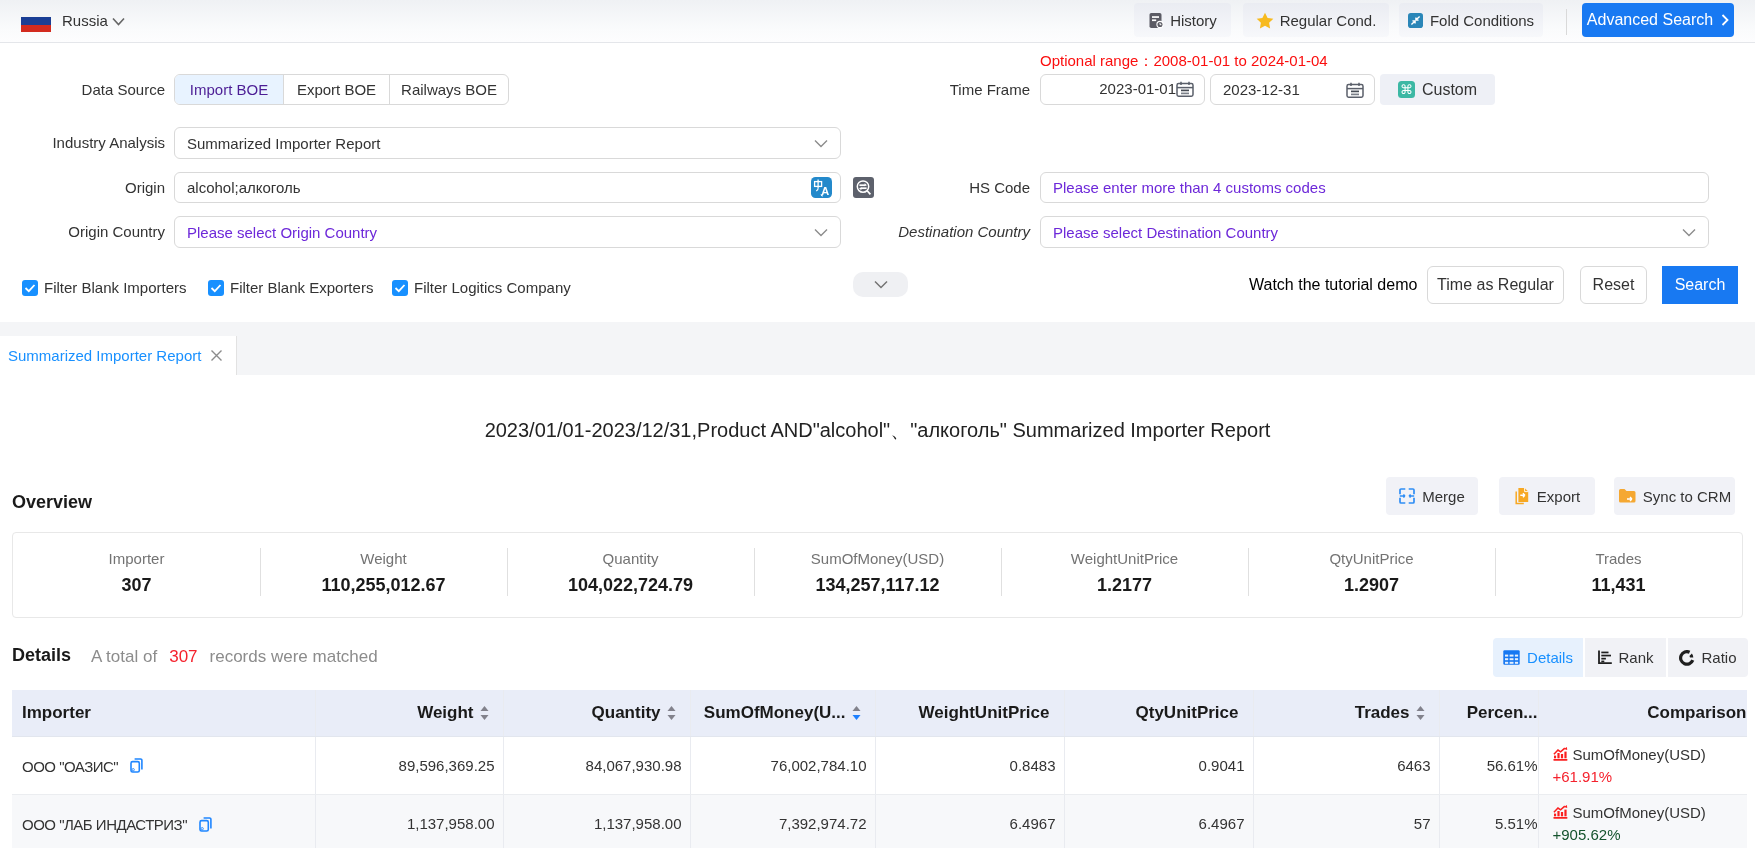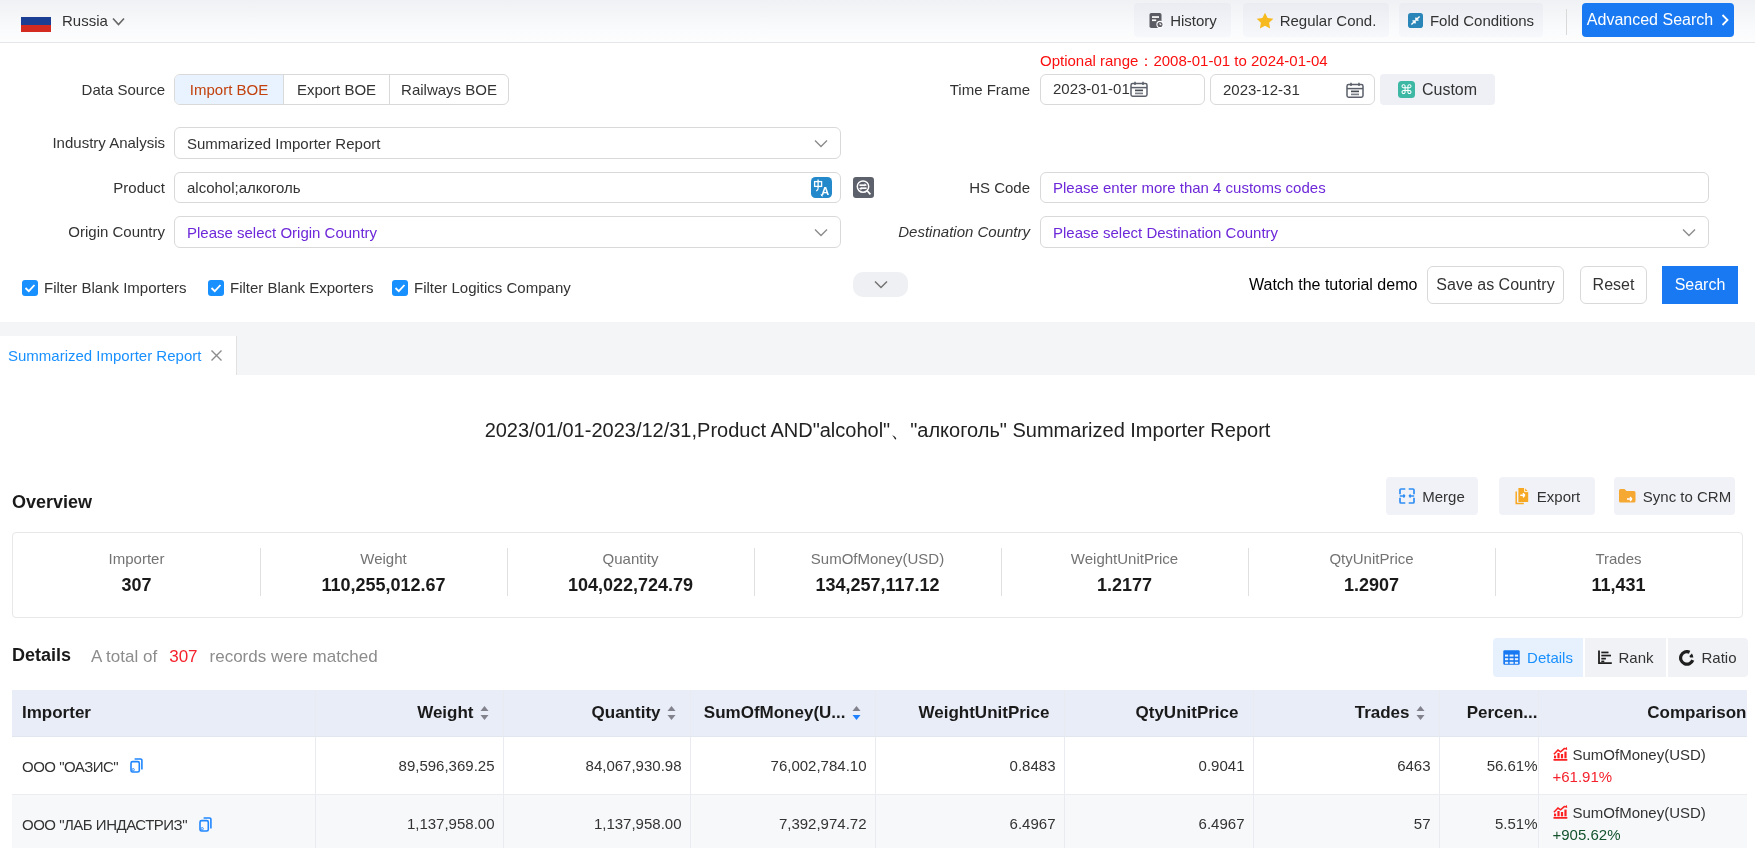--- a/index.html
+++ b/index.html
@@ -66,26 +66,26 @@
   <div class="abs" style="left:1582px;top:3px;width:152px;height:34px;background:#1879f2;border-radius:4px;display:flex;align-items:center;justify-content:center;color:#fff;font-size:16px;">Advanced Search
     <svg width="8" height="12" viewBox="0 0 8 12" style="margin-left:8px;">
         <polyline points="1.5,1 6.5,6 1.5,11" fill="none" stroke="#fff" stroke-width="1.8"></polyline>
       </svg>
   </div>
 
   <div class="abs" style="left:1040px;top:52px;font-size:15px;color:#fb0e0e;">Optional range：2008-01-01 to 2024-01-04</div>
 
   <div class="abs lbl" style="left:0;top:74px;width:165px;">Data Source</div>
   <div class="abs" style="left:174px;top:74px;height:31px;display:flex;border:1px solid #d9d9d9;border-radius:6px;overflow:hidden;background:#fff;">
-    <div style="width:108px;background:#e8f3ff;color:#c2410c;font-size:15px;display:flex;align-items:center;justify-content:center;">Import BOE</div>
+    <div style="width:108px;background:#e8f3ff;color:#4c1d95;font-size:15px;display:flex;align-items:center;justify-content:center;">Import BOE</div>
     <div style="width:106px;border-left:1px solid #d9d9d9;font-size:15px;display:flex;align-items:center;justify-content:center;">Export BOE</div>
     <div style="width:119px;border-left:1px solid #d9d9d9;font-size:15px;display:flex;align-items:center;justify-content:center;">Railways BOE</div>
   </div>
   <div class="abs lbl" style="left:860px;top:74px;width:170px;">Time Frame</div>
-  <div class="abs inp" style="left:1040px;top:74px;width:165px;height:31px;padding:0 10px 2px 12px;justify-content:flex-start;">2023-01-01
+  <div class="abs inp" style="left:1040px;top:74px;width:165px;height:31px;padding:0 10px 2px 12px;justify-content:flex-end;">2023-01-01
     <svg width="18" height="16" viewBox="0 0 18 16">
         <rect x="1" y="2.6" width="16" height="12.6" rx="1.6" fill="none" stroke="#5a5f6a" stroke-width="1.5"></rect>
         <line x1="1" y1="6.6" x2="17" y2="6.6" stroke="#5a5f6a" stroke-width="1.5"></line>
         <line x1="5" y1="0.7" x2="5" y2="4" stroke="#5a5f6a" stroke-width="1.5"></line>
         <line x1="13" y1="0.7" x2="13" y2="4" stroke="#5a5f6a" stroke-width="1.5"></line>
         <line x1="5" y1="9.4" x2="13" y2="9.4" stroke="#474c55" stroke-width="1.7"></line>
         <line x1="5" y1="12.4" x2="13" y2="12.4" stroke="#7b8089" stroke-width="1.7"></line>
       </svg>
   </div>
   <div class="abs inp" style="left:1210px;top:74px;width:165px;height:31px;padding:0 10px 0 12px;justify-content:space-between;">2023-12-31
@@ -105,21 +105,21 @@
       </svg>Custom
   </div>
 
   <div class="abs lbl" style="left:0;top:127px;width:165px;">Industry Analysis</div>
   <div class="abs inp" style="left:174px;top:127px;width:667px;height:32px;padding:0 12px;justify-content:space-between;">Summarized Importer Report
     <svg width="14" height="9" viewBox="0 0 14 9">
         <polyline points="1,1.5 7,7.5 13,1.5" fill="none" stroke="#8c8c8c" stroke-width="1.4"></polyline>
       </svg>
   </div>
 
-  <div class="abs lbl" style="left:0;top:172px;width:165px;">Product</div>
+  <div class="abs lbl" style="left:0;top:172px;width:165px;">Origin</div>
   <div class="abs inp" style="left:174px;top:172px;width:667px;height:31px;padding:0 8px 0 12px;justify-content:space-between;">alcohol;алкоголь
     <svg width="21" height="21" viewBox="0 0 21 21">
         <rect width="21" height="21" rx="4.5" fill="#2389cb"></rect>
         <rect x="3.6" y="4.6" width="7" height="4.8" fill="none" stroke="#fff" stroke-width="1.3"></rect>
         <line x1="7.1" y1="2.4" x2="7.1" y2="11.6" stroke="#fff" stroke-width="1.3"></line>
         <path d="M7.1 11.6 Q7.1 13.4 5.2 13.9" fill="none" stroke="#fff" stroke-width="1.2"></path>
         <text x="14.2" y="18.3" font-size="11" font-weight="bold" fill="#fff" text-anchor="middle" font-family="Liberation Sans">A</text>
         <path d="M12 19 Q10.3 19 10.1 17.2" fill="none" stroke="#fff" stroke-width="1.2"></path>
       </svg>
   </div>
@@ -169,21 +169,21 @@
         <rect width="16" height="16" rx="3" fill="#1890ff"></rect>
         <polyline points="3.5,8 6.8,11.2 12.5,5" fill="none" stroke="#fff" stroke-width="1.8"></polyline>
       </svg>Filter Logitics Company
   </div>
   <div class="abs" style="left:853px;top:272px;width:55px;height:25px;background:#eff0f3;border-radius:10px;display:flex;align-items:center;justify-content:center;">
     <svg width="14" height="9" viewBox="0 0 14 9">
         <polyline points="1,1.5 7,7.5 13,1.5" fill="none" stroke="#737373" stroke-width="1.5"></polyline>
       </svg>
   </div>
   <div class="abs" style="left:1249px;top:276px;font-size:16px;color:#000000;">Watch the tutorial demo</div>
-  <div class="abs" style="left:1427px;top:266px;width:137px;height:38px;border:1px solid #d9d9d9;border-radius:6px;display:flex;align-items:center;justify-content:center;font-size:16px;color:#333;background:#fff;">Save as Country</div>
+  <div class="abs" style="left:1427px;top:266px;width:137px;height:38px;border:1px solid #d9d9d9;border-radius:6px;display:flex;align-items:center;justify-content:center;font-size:16px;color:#333;background:#fff;">Time as Regular</div>
   <div class="abs" style="left:1580px;top:266px;width:67px;height:38px;border:1px solid #d9d9d9;border-radius:6px;display:flex;align-items:center;justify-content:center;font-size:16px;color:#333;background:#fff;">Reset</div>
   <div class="abs" style="left:1662px;top:266px;width:76px;height:38px;background:#1879f2;border-radius:0;display:flex;align-items:center;justify-content:center;font-size:16px;color:#fff;">Search</div>
 
   <div class="abs" style="left:0;top:322px;width:1755px;height:53px;background:#f4f5f7;"></div>
   <div class="abs" style="left:0;top:336px;width:237px;height:39px;background:#fff;border-right:1px solid #e2e2e2;display:flex;align-items:center;">
     <span style="font-size:15px;color:#1890ff;margin-left:8px;">Summarized Importer Report</span>
     <svg width="13" height="13" viewBox="0 0 13 13" style="margin-left:9px;">
         <path d="M1.5 1.5 L11.5 11.5 M11.5 1.5 L1.5 11.5" stroke="#8c8c8c" stroke-width="1.4"></path>
       </svg>
   </div>

